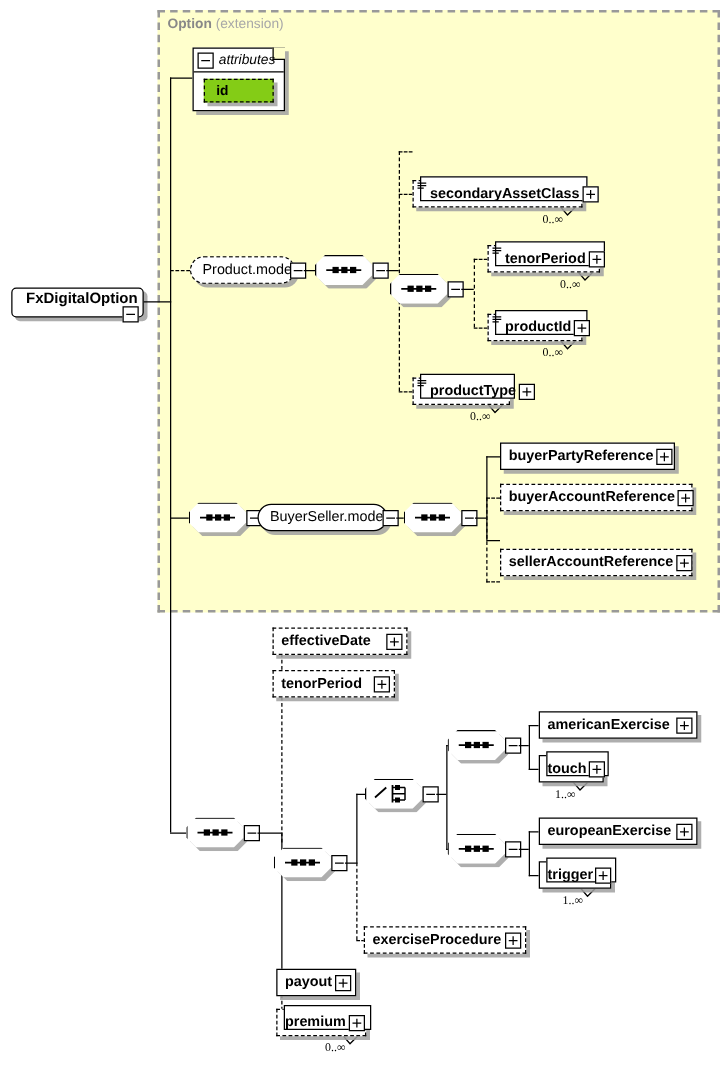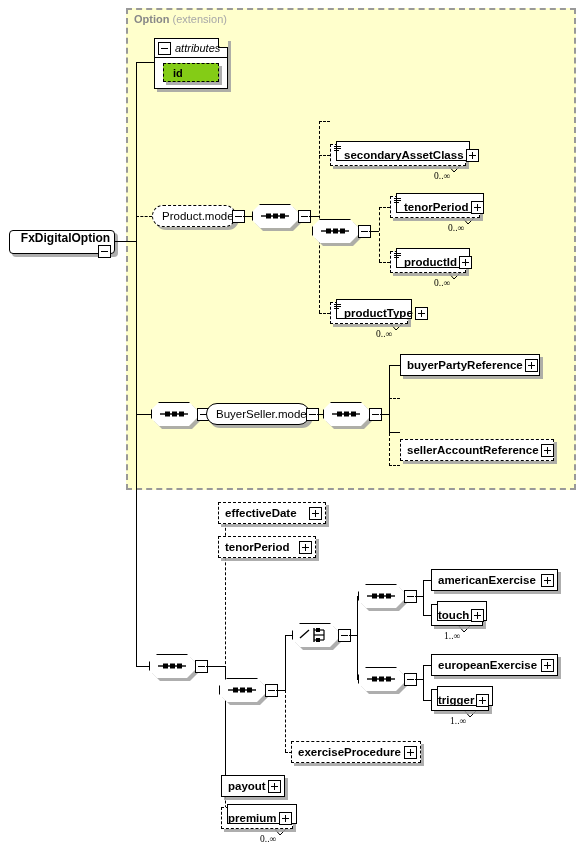--- a/index.html
+++ b/index.html
@@ -272,20 +272,24 @@
   <div class="ln v" style="left:389px;top:365px;height:67px;"></div>
   <div class="dl v" style="left:389px;top:398px;height:68px;"></div>
 
   <div class="ln h" style="left:389px;top:365px;width:11px;"></div>
   <div class="node" style="left:400px;top:354px;width:140px;">
     <span class="lbl">buyerPartyReference</span>
     <span class="tog plus"></span>
   </div>
 
   <div class="dl h" style="left:389px;top:398px;width:11px;"></div>
+  <div class="node opt" style="left:400px;top:387px;width:154px;">
+    <span class="lbl">buyerAccountReference</span>
+    <span class="tog plus"></span>
+  </div>
 
   <div class="ln h" style="left:389px;top:432px;width:11px;"></div>
 
   <div class="dl h" style="left:389px;top:465px;width:11px;"></div>
   <div class="node opt" style="left:400px;top:439px;width:154px;">
     <span class="lbl">sellerAccountReference</span>
     <span class="tog plus"></span>
   </div>
 
   <div class="ln h" style="left:136px;top:666px;width:13px;"></div>

